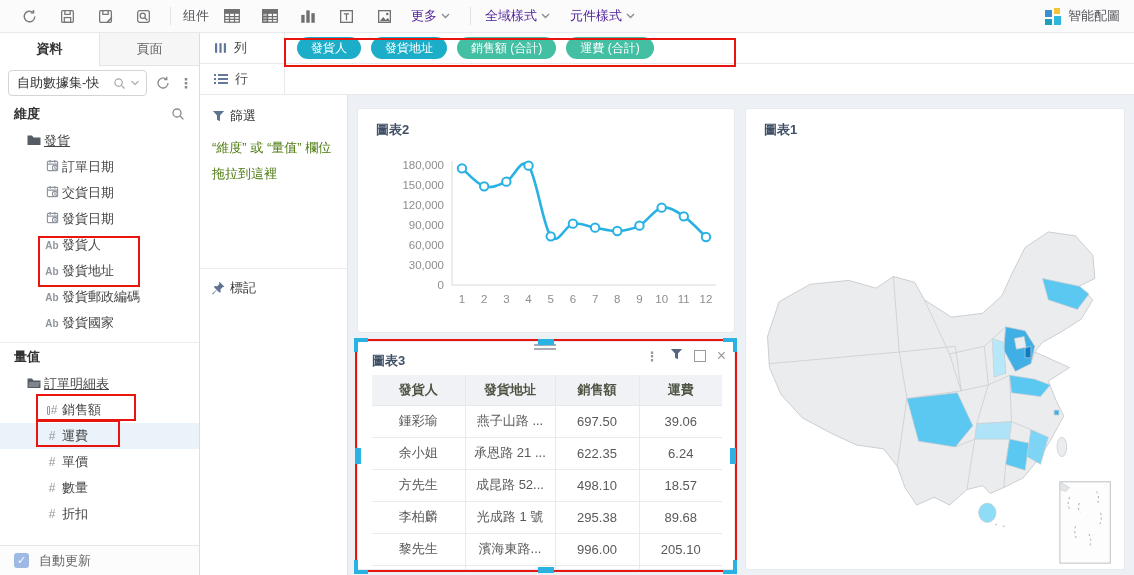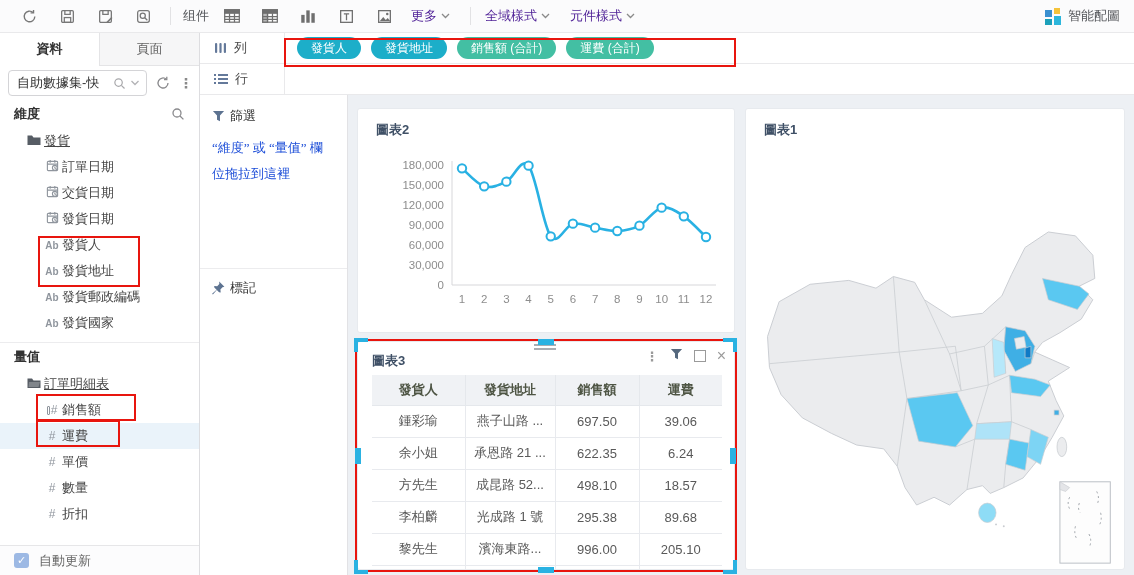--- a/index.html
+++ b/index.html
@@ -63,21 +63,21 @@
   .pill { height:22px; border-radius:11px; color:#fff; font-size:12px; display:flex; align-items:center;
     padding:0 14px; margin-right:10px; cursor:pointer; white-space:nowrap; }
   .pill.dimension { background:#1caec9; }
   .pill.measure { background:#43bfa3; }
 
   
   #minipanel { position:absolute; left:200px; top:95px; width:148px; height:480px; background:#fff;
     border-right:1px solid #e2e2e5; }
   #filter-head { display:flex; align-items:center; padding:12px 0 4px 12px; color:#333; }
   #filter-head svg { margin-right:5px; }
-  #filter-hint { color:#1d4ed8; padding:6px 12px; line-height:26px;font-family:Liberation Serif, serif; }
+  #filter-hint { color:#4d7c0f; padding:6px 12px; line-height:26px; }
   #mark-sec { position:absolute; left:0; top:173px; width:100%; border-top:1px solid #ececee;
     display:flex; align-items:center; padding:10px 0 8px 10px; color:#333; }
   #mark-sec svg { margin-right:4px; }
 
   
   #canvas { position:absolute; left:348px; top:95px; width:786px; height:480px; background:#edf0f4; }
   .widget { position:absolute; background:#fff; border:1px solid #e7eaee; border-radius:3px; }
   .wtitle { position:absolute; left:18px; top:12px; font-weight:bold; color:#3f5066; }
   #w-chart2 { left:9px; top:13px; width:378px; height:225px; }
   #w-map { left:397px; top:13px; width:380px; height:462px; }

